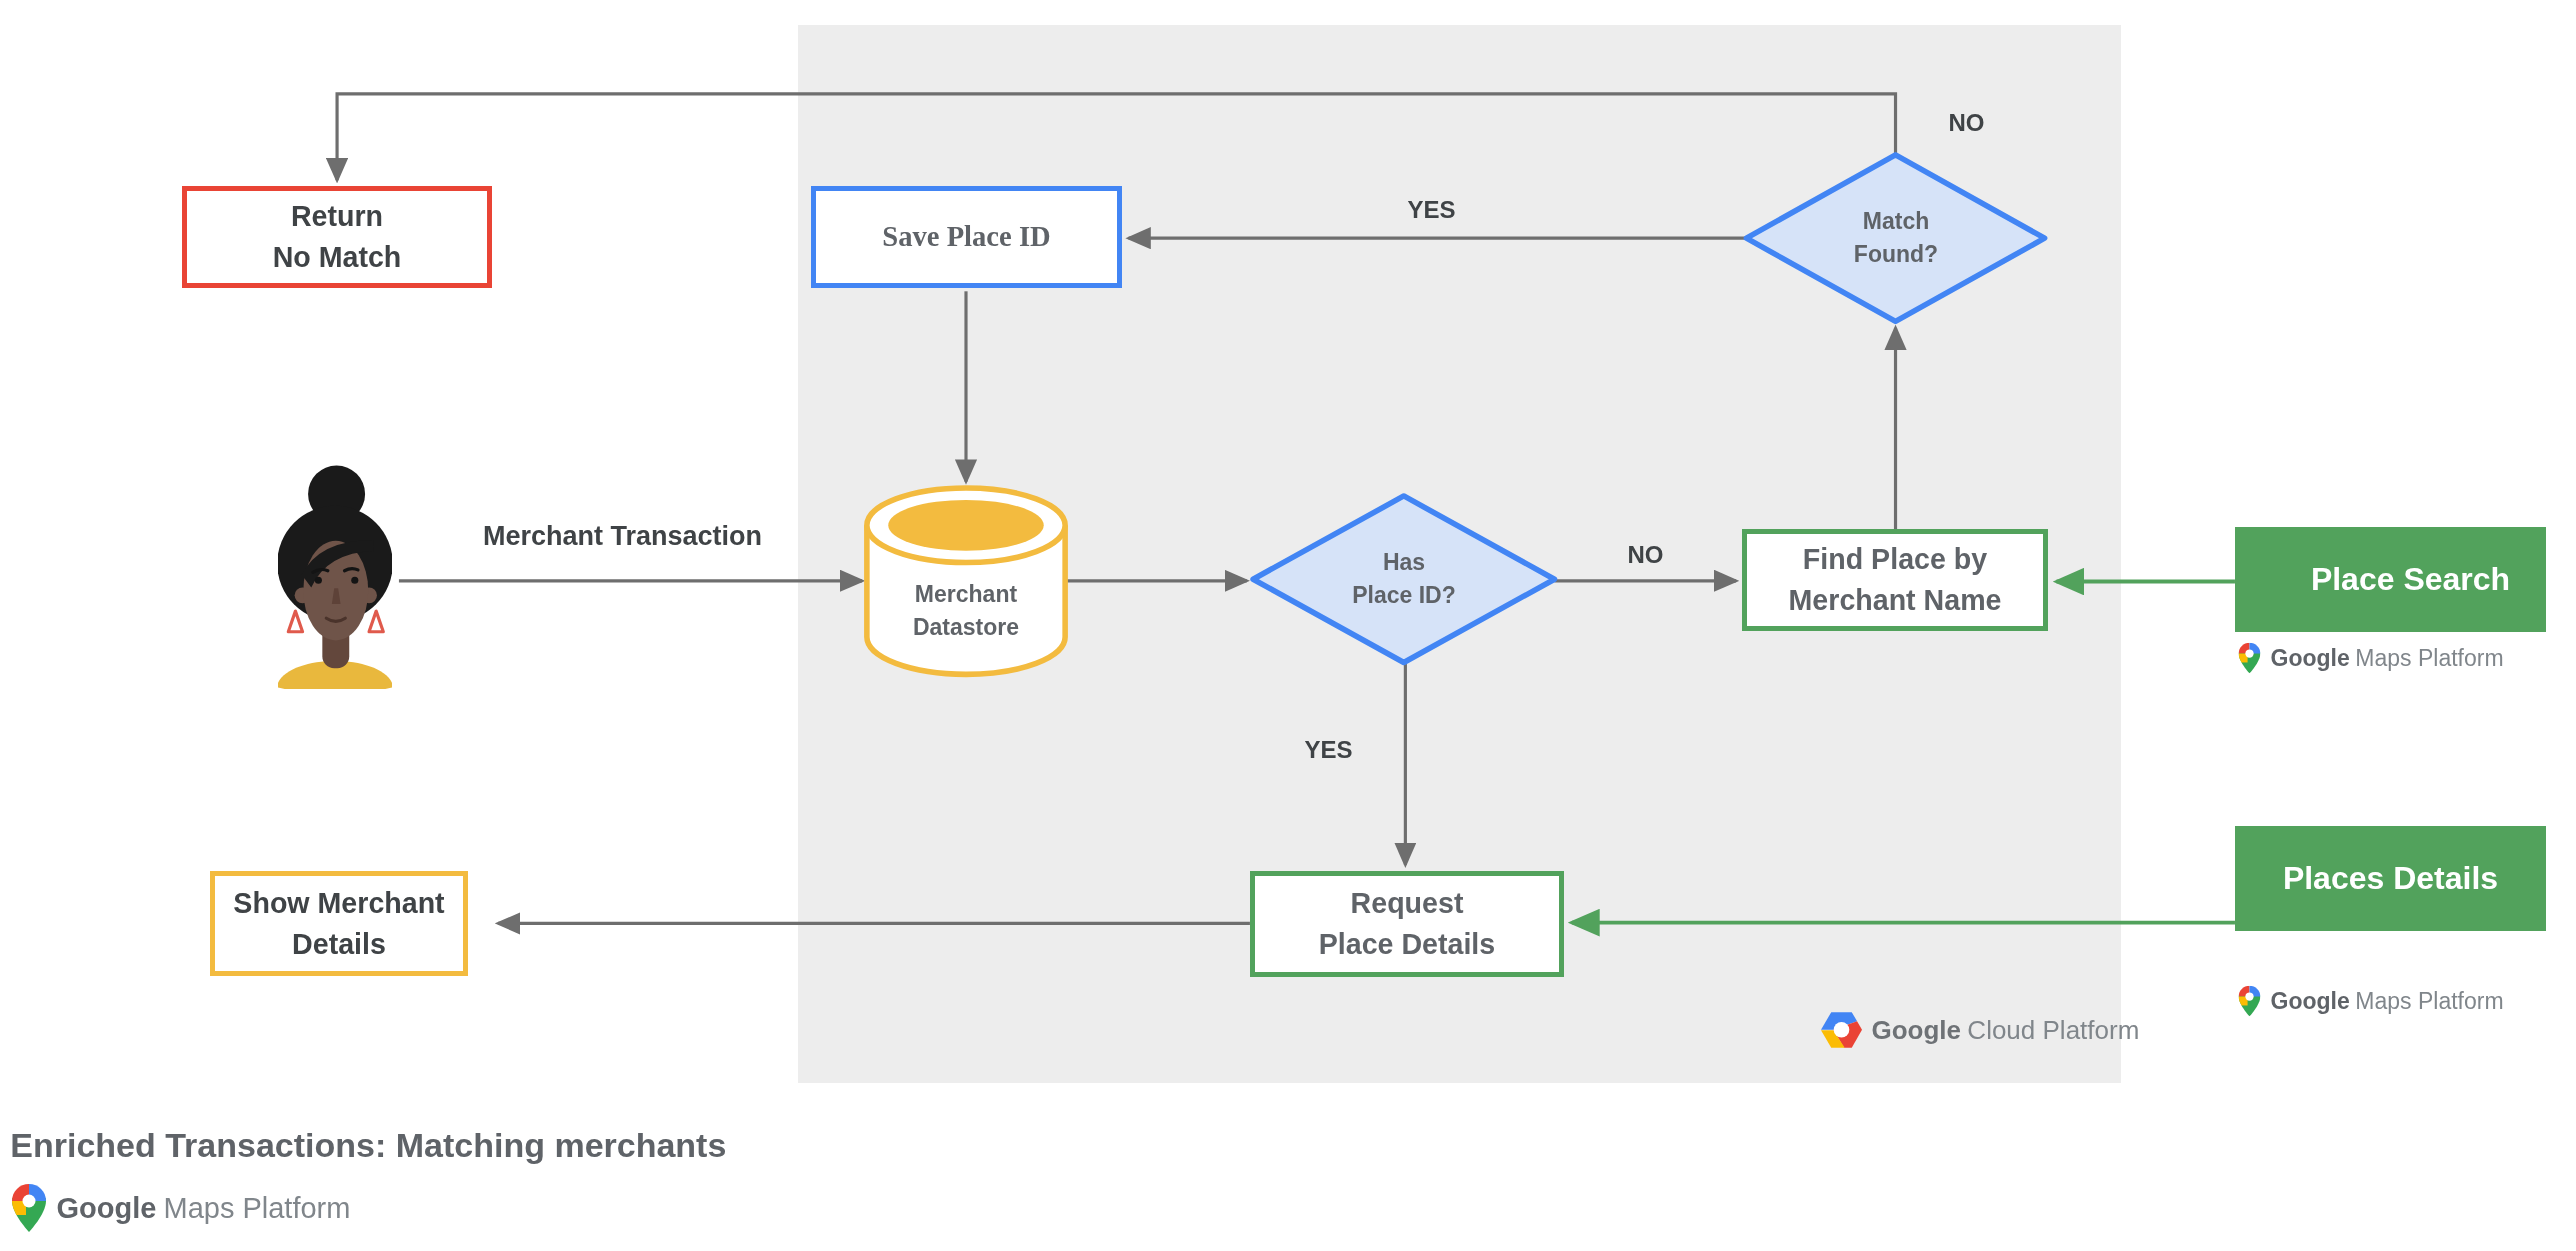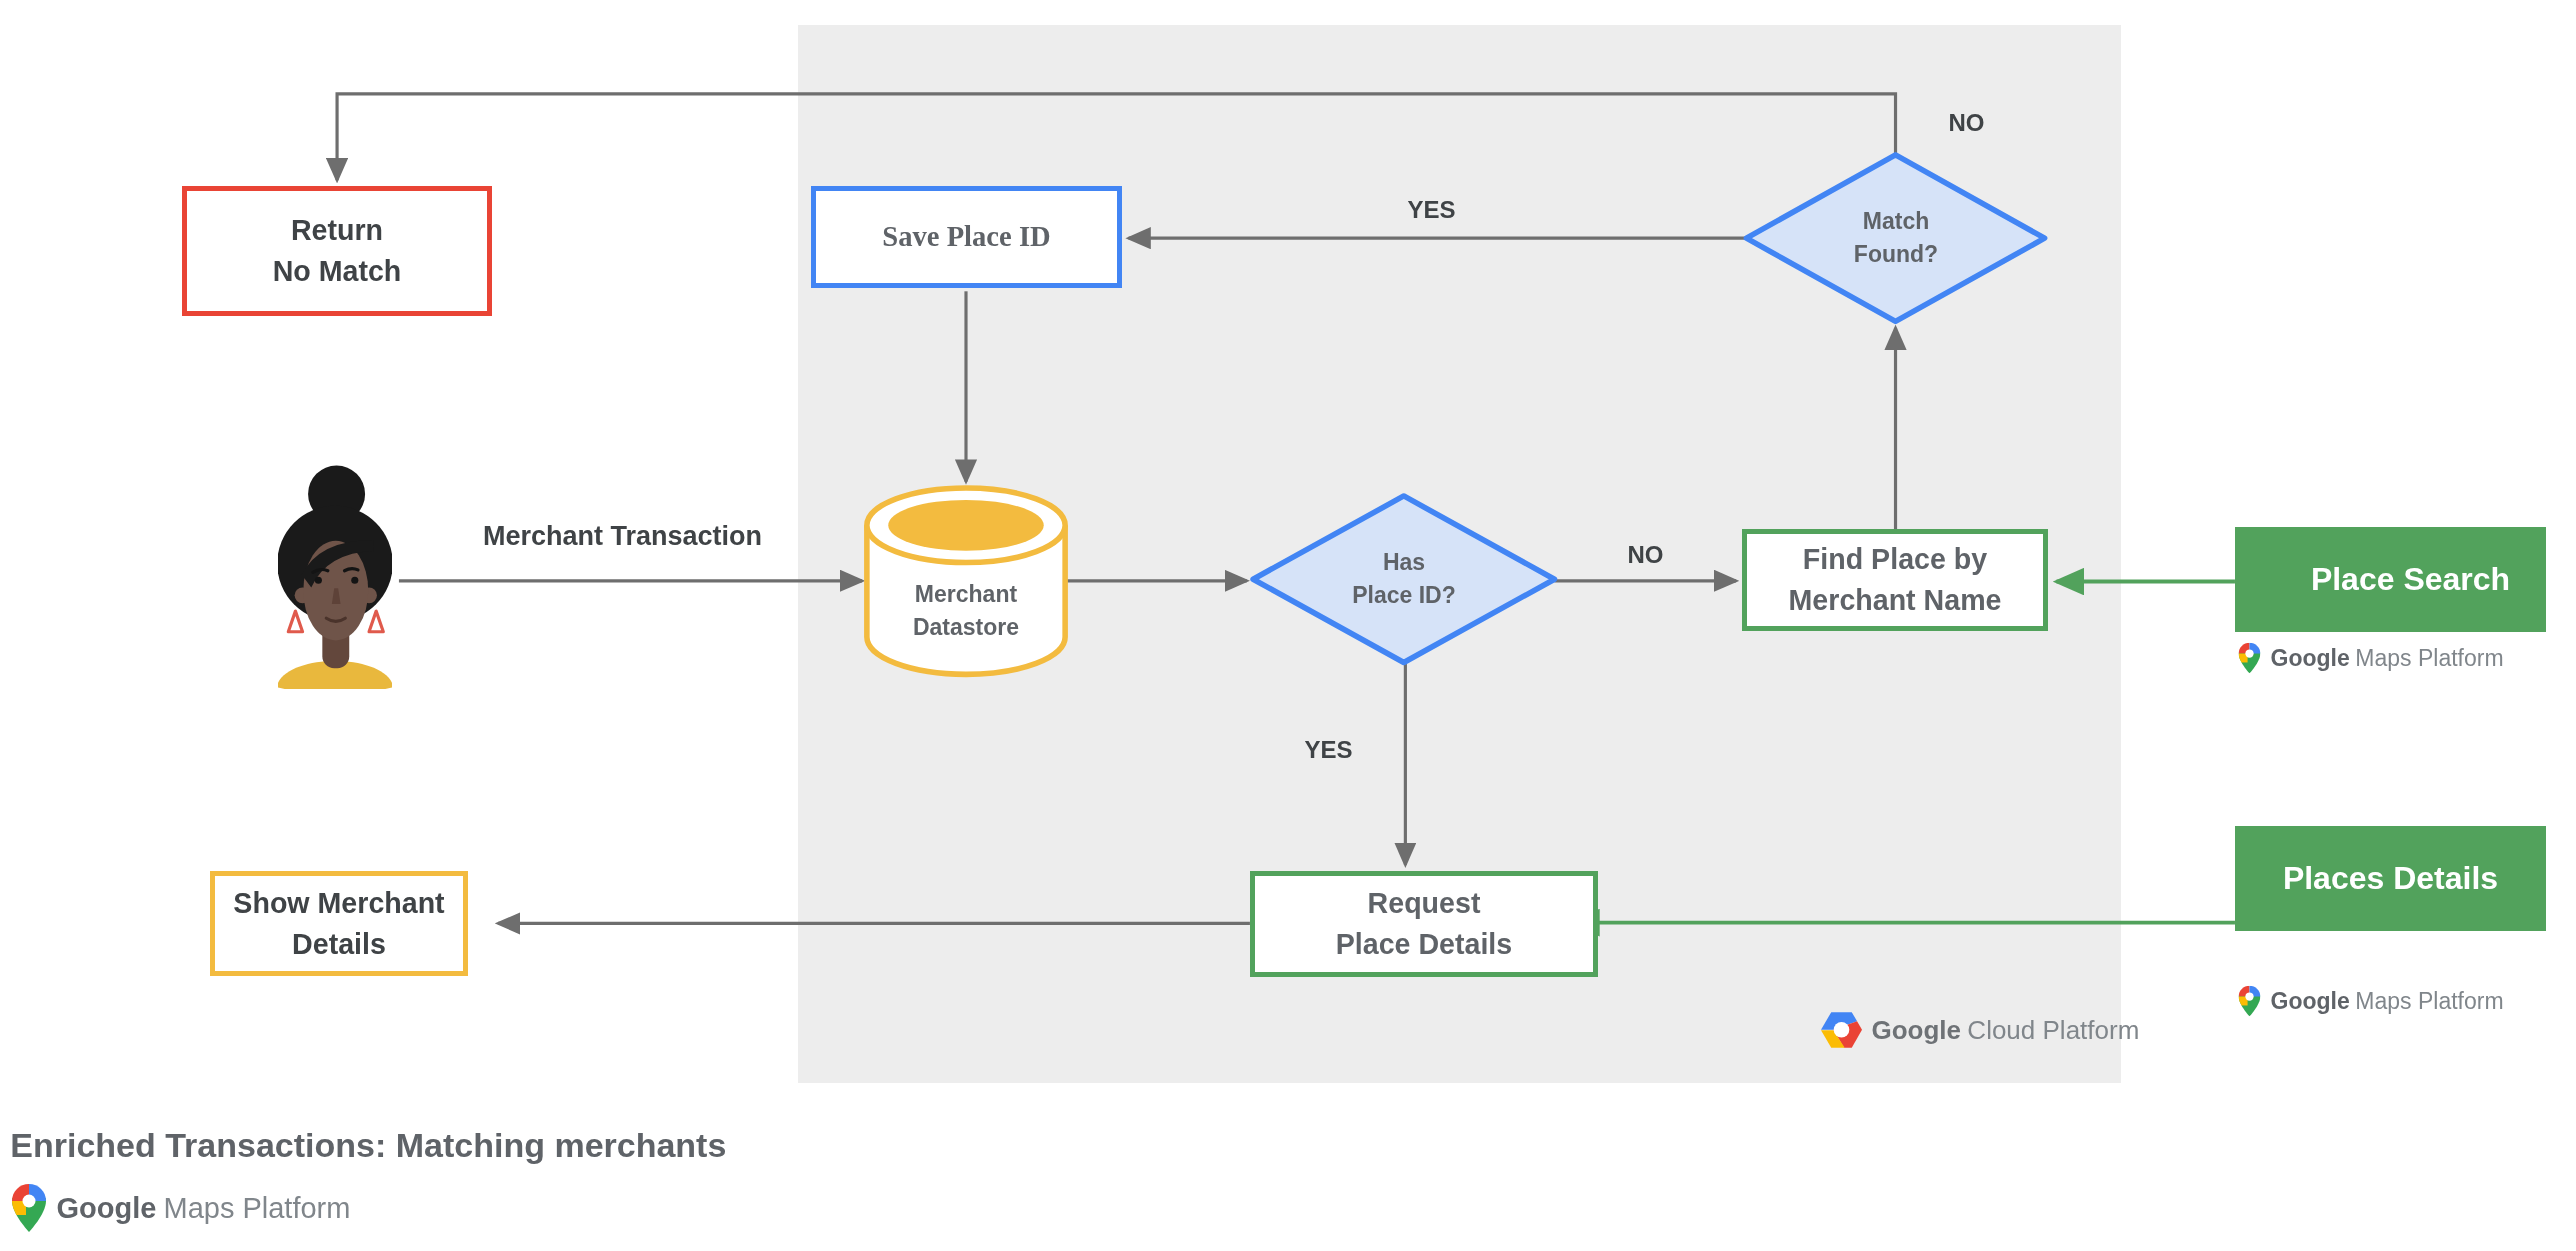--- a/index.html
+++ b/index.html
@@ -69,26 +69,26 @@
     <polygon points="1770,625 1960,730 1770,835 1580,730" fill="#D6E3F8" stroke="#4285F4" stroke-width="7" stroke-linejoin="round"></polygon>
     <polygon points="2390,195 2578,300 2390,405 2202,300" fill="#D6E3F8" stroke="#4285F4" stroke-width="7" stroke-linejoin="round"></polygon>
 
     <g>
       <path d="M1093 662 V803 A125 47 0 0 0 1343 803 V662" fill="#ffffff" stroke="#F3BB3F" stroke-width="7"></path>
       <ellipse cx="1218" cy="662" rx="125" ry="47" fill="#ffffff" stroke="#F3BB3F" stroke-width="7"></ellipse>
       <ellipse cx="1218" cy="662" rx="98" ry="32" fill="#F3BB3F"></ellipse>
     </g>
   </svg>
 
-  <div class="node red dark" style="left:182px;top:186px;width:310px;height:130px;">Return
+  <div class="node red dark" style="left:182px;top:186px;width:310px;height:102px;">Return
 No Match</div>
   <div class="node blue" style="left:811px;top:186px;width:311px;height:102px;font-family:Liberation Serif, serif;">Save Place ID</div>
   <div class="node green" style="left:1742px;top:529px;width:306px;height:102px;">Find Place by
 Merchant Name</div>
-  <div class="node green" style="left:1250px;top:871px;width:348px;height:106px;">Request
+  <div class="node green" style="left:1250px;top:871px;width:314px;height:106px;">Request
 Place Details</div>
   <div class="node yellow dark" style="left:182px;top:871px;width:258px;height:105px;margin-left:28px;">Show Merchant
 Details</div>
   <div class="node fill-green" style="left:2235px;top:527px;width:311px;height:105px;padding-left:40px;">Place Search</div>
   <div class="node fill-green" style="left:2235px;top:826px;width:311px;height:105px;">Places Details</div>
 
   <div class="shape-label" style="left:1777px;top:182px;width:238px;height:111px;">Match
 Found?</div>
   <div class="shape-label" style="left:1285px;top:523px;width:238px;height:111px;">Has
 Place ID?</div>

